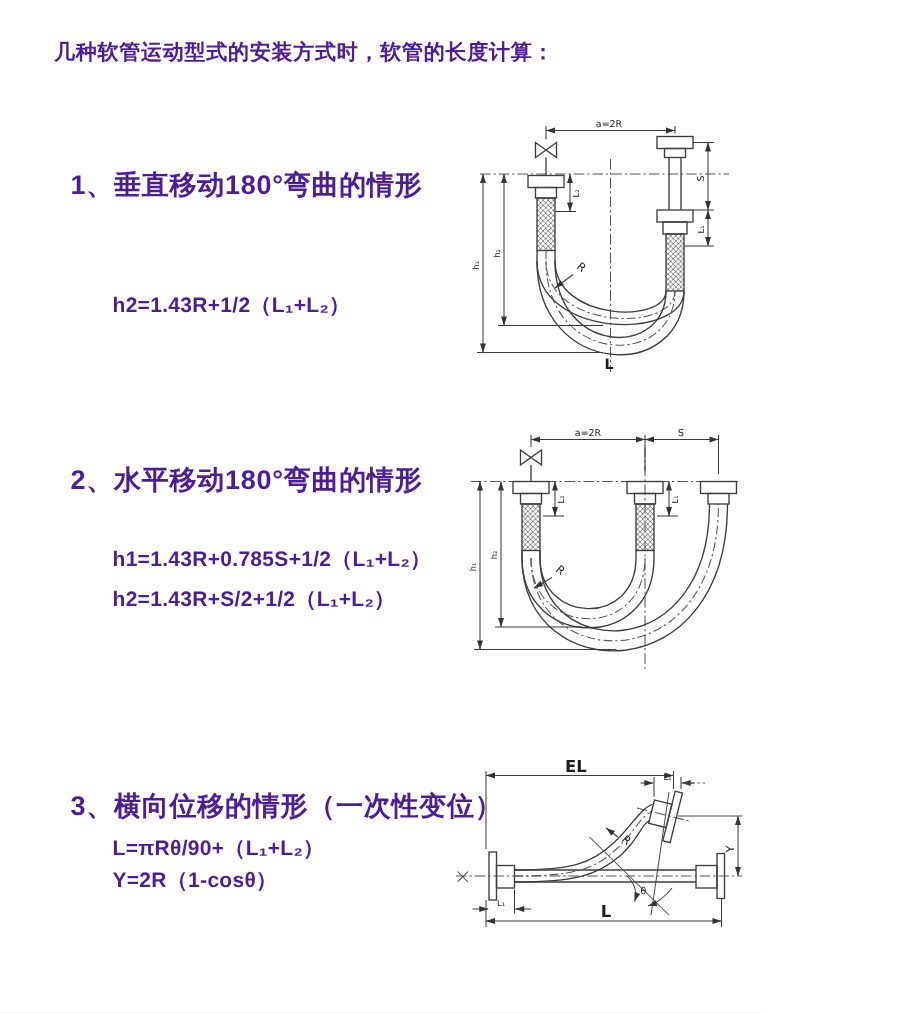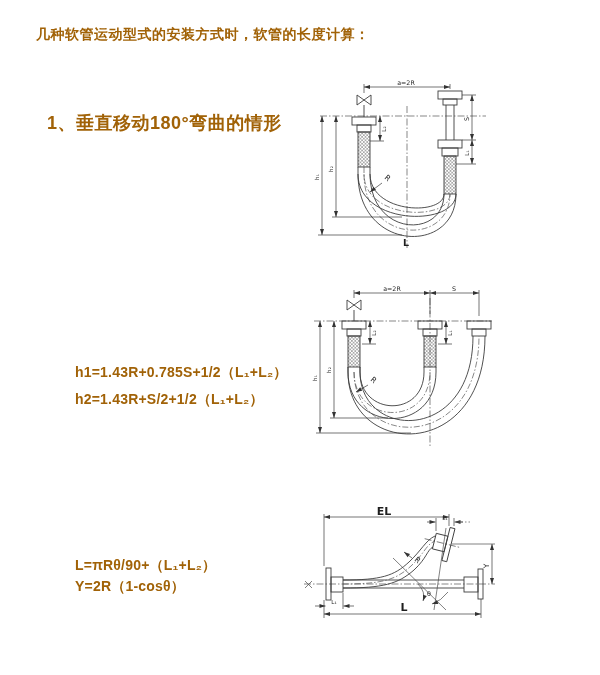--- a/index.html
+++ b/index.html
@@ -1,17 +1,17 @@
 <!DOCTYPE html>
 <html><head>
 <meta charset="utf-8">
 <style>
   html,body{margin:0;padding:0;background:#e8e8e8;}
   .page{position:relative;width:600px;height:675px;background:#ffffff;overflow:hidden;
-        font-family:"Liberation Sans",sans-serif;color:#a16207;}
+        font-family:"Liberation Sans",sans-serif;color:#4c1d95;}
   .title{position:absolute;left:36px;top:26px;font-size:14px;font-weight:bold;letter-spacing:.5px;white-space:nowrap;}
   .sec-h{position:absolute;font-size:18px;font-weight:bold;letter-spacing:.5px;white-space:nowrap;}
   .formula{position:absolute;font-size:14px;font-weight:bold;letter-spacing:.2px;white-space:nowrap;}
   svg{position:absolute;overflow:visible;}
   svg .dl{stroke:#3d3d3d;stroke-width:.9;fill:none;}
   svg .thin{stroke:#4a4a4a;stroke-width:.7;fill:none;}
   svg .cl{stroke:#555;stroke-width:.7;fill:none;stroke-dasharray:7 2 1.5 2;}
   svg .hc{stroke:#555;stroke-width:.7;fill:none;stroke-dasharray:6 2 1.5 2;}
   svg .dim{stroke:#3a3a3a;stroke-width:.7;fill:none;}
   svg text{fill:#1e1e1e;font-family:"DejaVu Sans",sans-serif;}
@@ -33,24 +33,27 @@
       </marker>
       <pattern id="braid" patternUnits="userSpaceOnUse" width="3.4" height="3.4">
         <path d="M0,0 L3.4,3.4 M3.4,0 L0,3.4" stroke="#777" stroke-width="0.55"></path>
       </pattern>
     </defs>
   </svg>
 
   <div class="title">几种软管运动型式的安装方式时，软管的长度计算：</div>
 
   <div class="sec-h" style="left:47px;top:111px">1、垂直移动180°弯曲的情形</div>
-
+  <div class="formula" style="left:75px;top:195px">h2=1.43R+1/2（L₁+L₂）</div>
+
+  <div class="sec-h" style="left:47px;top:308px">2、水平移动180°弯曲的情形</div>
   <div class="formula" style="left:75px;top:364px">h1=1.43R+0.785S+1/2（L₁+L₂）</div>
   <div class="formula" style="left:75px;top:391px">h2=1.43R+S/2+1/2（L₁+L₂）</div>
 
+  <div class="sec-h" style="left:47px;top:525px">3、横向位移的情形（一次性变位）</div>
   <div class="formula" style="left:75px;top:557px">L=πRθ/90+（L₁+L₂）</div>
   <div class="formula" style="left:75px;top:578px">Y=2R（1-cosθ）</div>
 
   <svg style="left:306px;top:74px" width="290" height="180" viewBox="0 0 290 180">
     <g>
       <line class="cl" x1="14" y1="42" x2="180" y2="42"></line>
       <line class="cl" x1="101" y1="32" x2="101" y2="174"></line>
     </g>
     <g>
       <line class="dl" x1="58" y1="31" x2="58" y2="43"></line>

